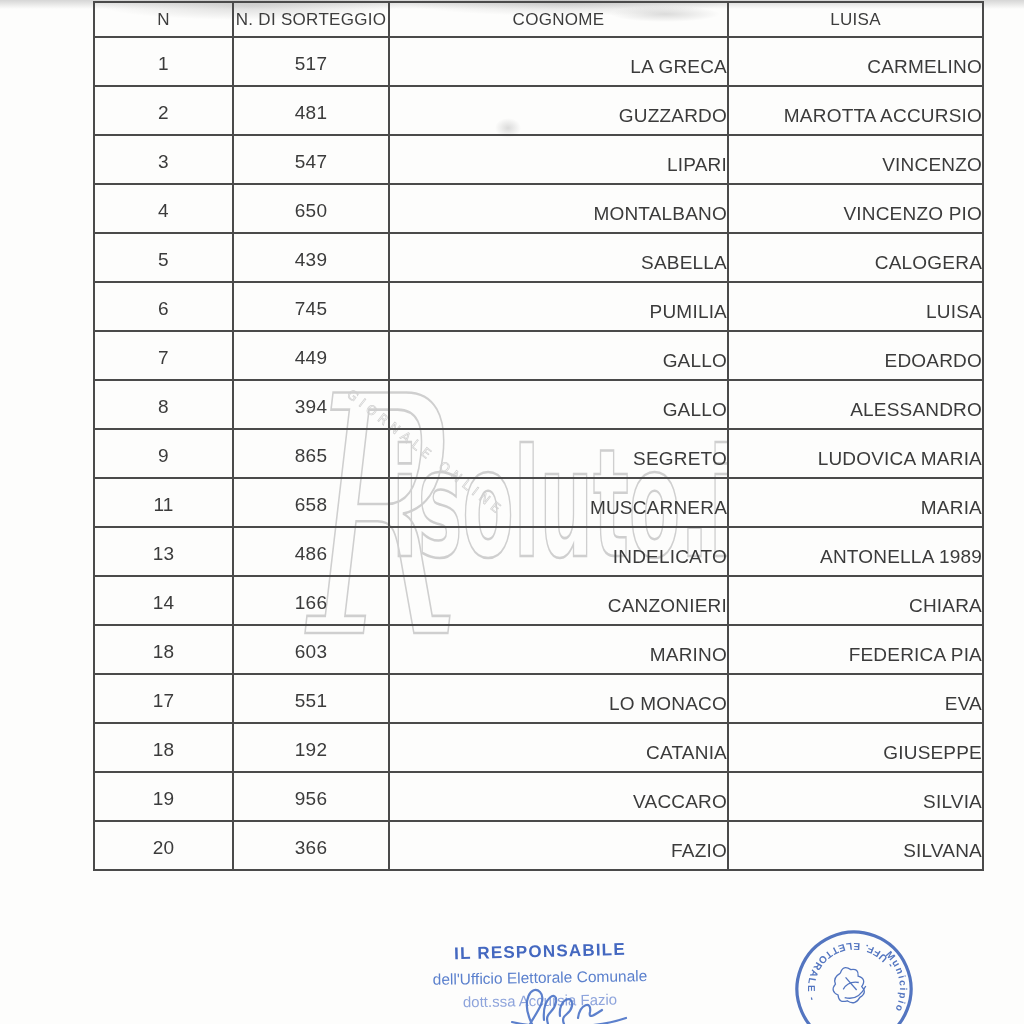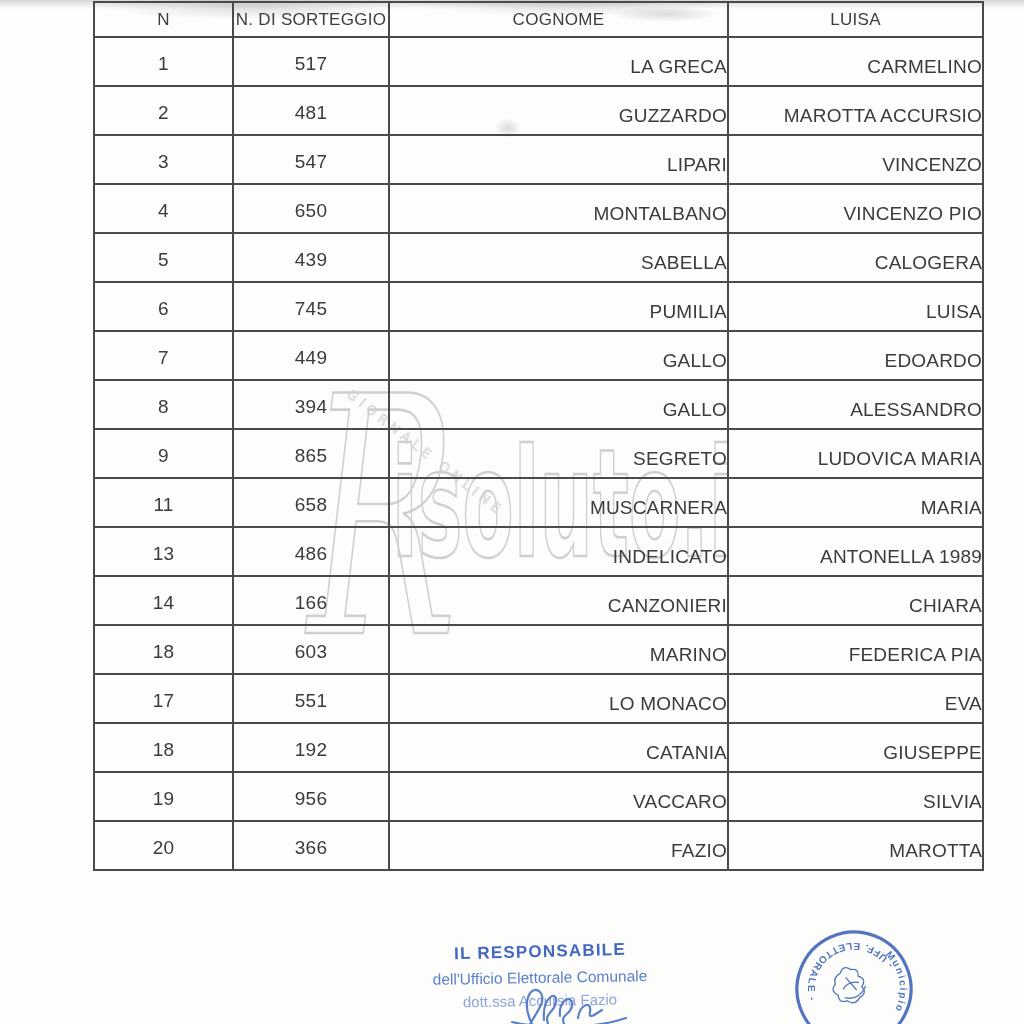--- a/index.html
+++ b/index.html
@@ -205,21 +205,21 @@
           <td class="c-num">19</td>
           <td class="c-num">956</td>
           <td class="c-name">VACCARO</td>
           <td class="c-name">SILVIA</td>
         </tr>
 
         <tr>
           <td class="c-num">20</td>
           <td class="c-num">366</td>
           <td class="c-name">FAZIO</td>
-          <td class="c-name">MAROTTA</td>
+          <td class="c-name">SILVANA</td>
         </tr>
       </tbody>
   </table>
 
   <div class="sig">
     <div class="sig-title">IL RESPONSABILE</div>
     <div class="sig-office">dell'Ufficio Elettorale Comunale</div>
     <div class="sig-name">dott.ssa Accursia Fazio</div>
   </div>
 

